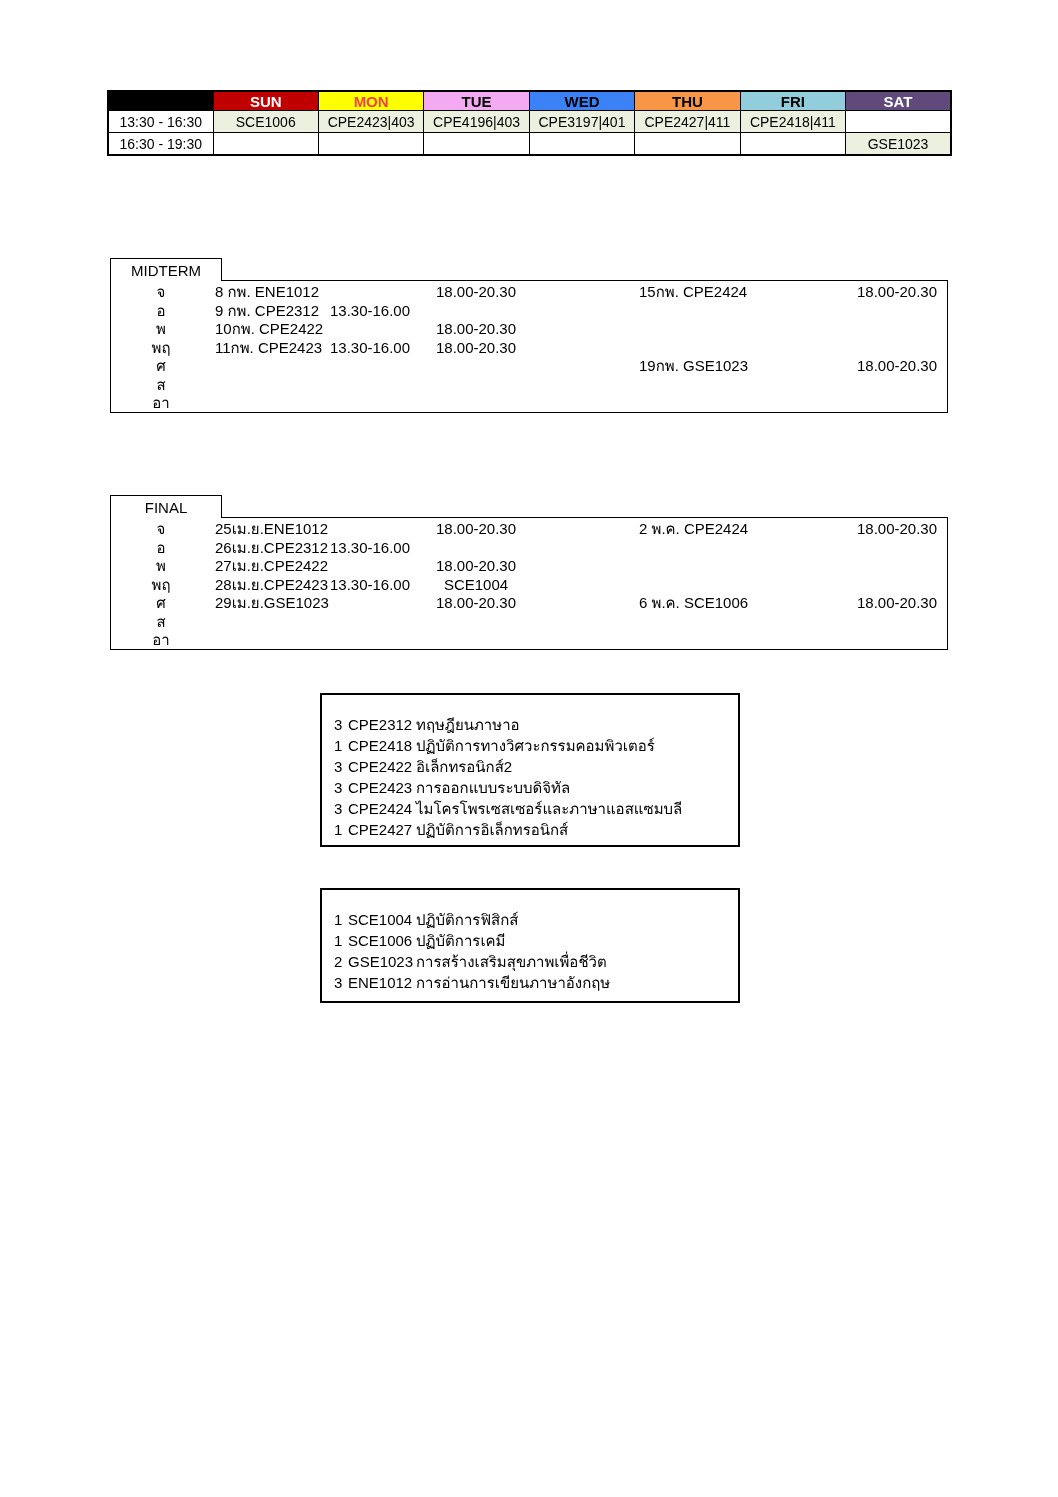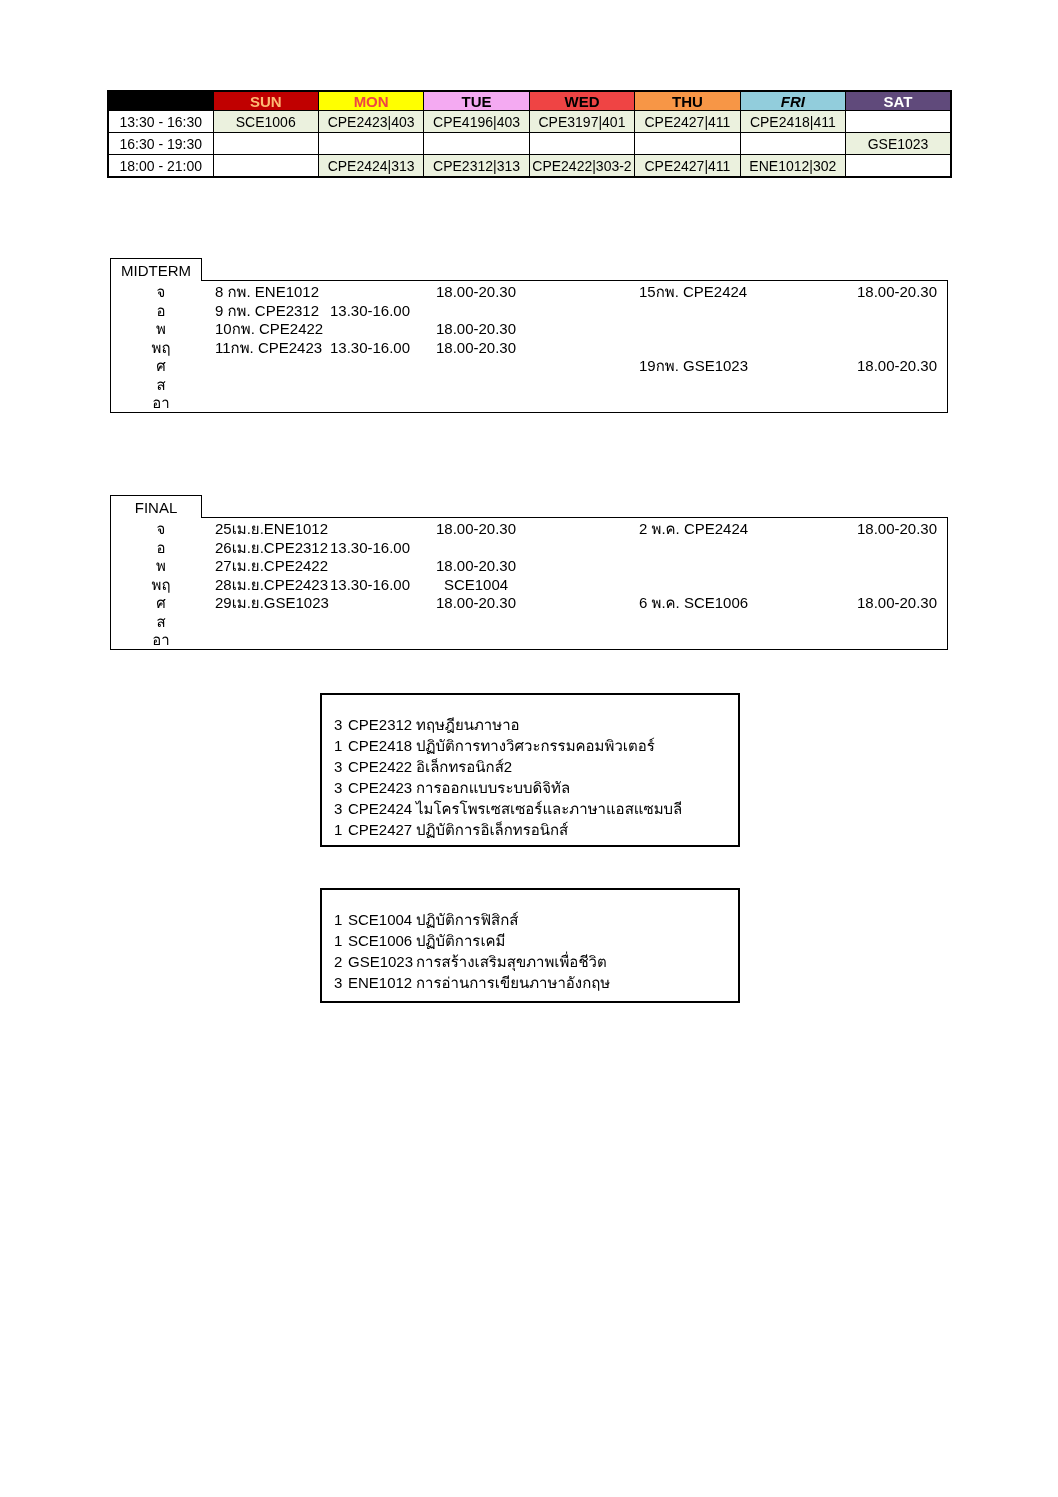--- a/index.html
+++ b/index.html
@@ -9,34 +9,34 @@
   
   .sched-wrap{position:absolute;left:107px;top:90px;}
   table.sched{border-collapse:collapse;table-layout:fixed;width:845px;}
   table.sched td,table.sched th{border:1.5px solid #000;padding:0;overflow:hidden;
        text-align:center;vertical-align:middle;font-size:14px;line-height:1;}
   table.sched{border:2.5px solid #000;}
   table.sched th{height:18px;font-weight:bold;font-size:15px;}
   table.sched td{height:21px;}
   col.c-time{width:105px;}
   .corner{background:#000;}
-  .day-sun{background:#C00000;color:#fdba74;}
+  .day-sun{background:#C00000;color:#ffffff;}
   .day-mon{background:#FFFF00;color:#ef4444;}
   .day-tue{background:#F4AAF2;color:#000;}
-  .day-wed{background:#ef4444;color:#000;margin-left:48px;}
+  .day-wed{background:#3b82f6;color:#000;margin-left:48px;}
   .day-thu{background:#F79646;color:#000;margin-top:33px;}
-  .day-fri{background:#92CDDC;color:#000;font-style:italic;}
+  .day-fri{background:#92CDDC;color:#000;}
   .day-sat{background:#604A7B;color:#fff;}
   td.time-cell{text-align:right;padding-right:6px;font-size:15px;background:#fff;}
   td.sched-cell{background:#fff;}
   td.sched-cell.filled{background:#EBF1DE;}
 
   
   .exam-section{position:absolute;left:110px;width:838px;}
-  .exam-tab{position:absolute;top:0;left:0;width:92px;height:23px;box-sizing:border-box;
+  .exam-tab{position:absolute;top:0;left:0;width:112px;height:23px;box-sizing:border-box;
        border:1.5px solid #000;border-bottom:none;background:#fff;z-index:2;
        display:flex;align-items:center;justify-content:center;
        font-size:15px;}
   .exam-box{position:absolute;top:21.5px;left:0;width:838px;height:133px;box-sizing:border-box;
        border:1.5px solid #000;background:#fff;padding-top:2px;}
   .exam-row{display:grid;grid-template-columns:100px 106px 106px 106px 106px 106px 106px auto;
        height:18.5px;align-items:center;font-size:15px;line-height:1;}
   .exam-row .day{text-align:center;}
   .exam-row .entry{text-align:left;padding-left:4px;white-space:nowrap;}
   .exam-row .time{text-align:center;white-space:nowrap;}
@@ -88,30 +88,20 @@
     <tr>
       <td class="time-cell">16:30 - 19:30</td>
       <td class="sched-cell"></td>
       <td class="sched-cell"></td>
       <td class="sched-cell"></td>
       <td class="sched-cell"></td>
       <td class="sched-cell"></td>
       <td class="sched-cell"></td>
       <td class="sched-cell filled">GSE1023</td>
     </tr>
-    <tr>
-      <td class="time-cell">18:00 - 21:00</td>
-      <td class="sched-cell"></td>
-      <td class="sched-cell filled">CPE2424|313</td>
-      <td class="sched-cell filled">CPE2312|313</td>
-      <td class="sched-cell filled">CPE2422|303-2</td>
-      <td class="sched-cell filled">CPE2427|411</td>
-      <td class="sched-cell filled">ENE1012|302</td>
-      <td class="sched-cell"></td>
-    </tr>
   </tbody>
     </table>
 </div>
 
 <div class="exam-section" style="top:258px;height:156px;">
   <div class="exam-tab">MIDTERM</div>
   <div class="exam-box">
     <div class="exam-row">
       <div class="day">จ</div>
       <div class="entry">8 กพ. ENE1012</div>

